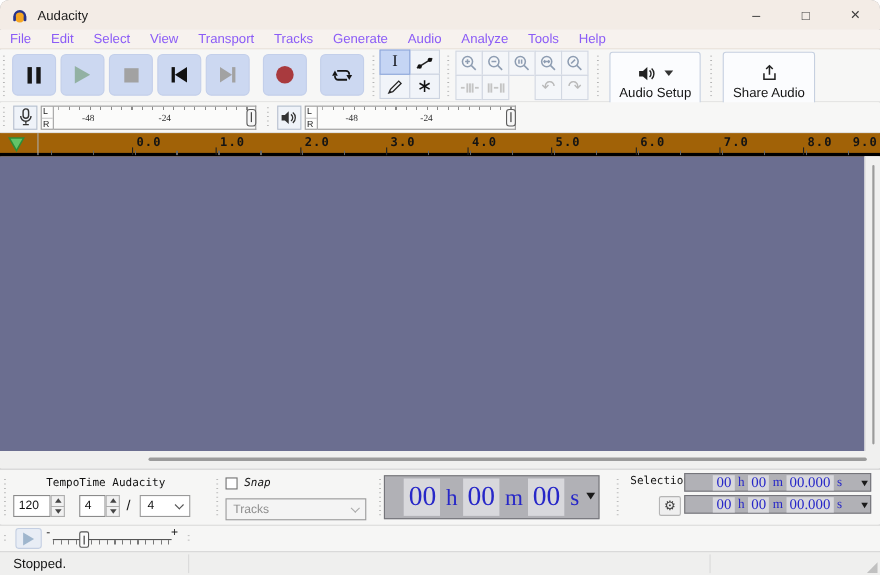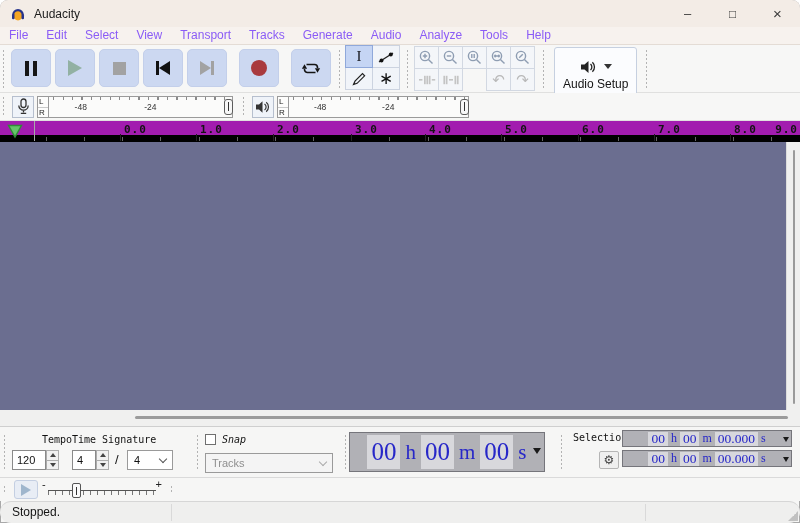--- a/index.html
+++ b/index.html
@@ -60,28 +60,28 @@
   .row2{height:28px;background:#f7f7f6;display:flex;align-items:center;border-bottom:1px solid #e0e0df;position:relative;}
   .meter-iconbtn{width:22px;height:22px;margin-left:6px;border:1px solid #b6bfce;background:#eff3f9;
                  display:flex;align-items:center;justify-content:center;}
   .lr-box{width:12px;height:22px;margin-left:3px;border:1px solid #9a9a9a;background:#fdfdfc;
           display:flex;flex-direction:column;}
   .lr-box span{flex:1;font-size:8px;line-height:10px;padding-left:1px;color:#222;border-bottom:1px solid #c9c9c9;}
   .lr-box span:last-child{border-bottom:none;}
   .mruler{position:relative;height:22px;border:1px solid #9a9a9a;border-left:none;background:#fbfbfa;
           background-image:repeating-linear-gradient(to right,#8a8a8a 0 1px,transparent 1px 9.5px);
           background-size:100% 3px;background-repeat:no-repeat;background-position:4px 0;}
-  .mruler .mlab{position:absolute;top:5px;font-size:8.5px;color:#333;font-family:Liberation Sans, sans-serif;}
+  .mruler .mlab{position:absolute;top:5px;font-size:8.5px;color:#333;font-family:Liberation Serif, serif;}
   .mlab.p48{left:14%;} .mlab.p24{left:52%;}
   .mthumb{position:absolute;right:-1px;top:2px;width:9px;height:16px;border:1px solid #5c5c5c;border-radius:3px;
           background:#f7f7f7;display:flex;align-items:center;justify-content:center;}
   .mthumb i{display:block;width:1px;height:9px;background:#333;}
   .rec-ruler{width:184px;} .play-ruler{width:180px;}
   
-  .timeline{height:21px;background:#a21caf;position:relative;border-bottom:7px solid #000000;}
+  .timeline{height:21px;background:#a16207;position:relative;border-bottom:3px solid #000000;}
   .tl-left{position:absolute;left:0;top:0;width:35px;height:20px;border-right:1px solid #a9a9a9;
            display:flex;align-items:center;}
   .tl-left svg{margin-left:7px;}
   .ruler{position:absolute;left:36px;right:0;top:0;height:20px;overflow:hidden;
          background-image:repeating-linear-gradient(to right,#666 0 1px,transparent 1px 38.15px);
          background-size:100% 4px;background-repeat:no-repeat;background-position:9.85px bottom;}
   .ruler span{position:absolute;bottom:0;height:20px;padding:2px 0 0 4px;
               font-family:"DejaVu Sans Mono",monospace;font-weight:700;font-size:11px;color:#141414;letter-spacing:1px;}
   .ruler span::before{content:"";position:absolute;left:0;bottom:0;width:1px;height:7px;background:#222;}
   .ruler span:nth-of-type(1){left:84px;}  .ruler span:nth-of-type(2){left:160px;}
@@ -144,21 +144,21 @@
   .ps-minus{position:absolute;left:0;top:0;font-size:11px;color:#222;}
   .ps-plus{position:absolute;right:0;top:0;font-size:11px;color:#222;}
   .ps-track{position:absolute;left:6px;right:6px;top:12px;height:1px;background:#555;}
   .ps-ticks{position:absolute;left:6px;right:6px;top:13px;height:4px;
             background-image:repeating-linear-gradient(to right,#777 0 1px,transparent 1px 7px);}
   .ps-thumb{position:absolute;left:30px;top:5px;width:9px;height:15px;border:1px solid #555;border-radius:2px;
             background:#fbfbfb;display:flex;align-items:center;justify-content:center;}
   .ps-thumb i{display:block;width:1px;height:8px;background:#333;}
   .sb-grip2{position:absolute;left:168px;top:3px;bottom:3px;}
   
-  .statusbar{height:22px;background:#efefee;border-top:1px solid #d6d6d6;position:relative;border-radius:11px;}
+  .statusbar{height:22px;background:#efefee;border-top:1px solid #d6d6d6;position:relative;}
   .status-text{position:absolute;left:12px;top:3px;font-size:12px;color:#141414;}
   .sb-sep{position:absolute;top:2px;bottom:2px;width:1px;background:#d9d9d9;}
   .resize-grip{position:absolute;right:2px;bottom:2px;width:10px;height:10px;
                background-image:linear-gradient(135deg,transparent 50%,#b5b5b5 50%);
                clip-path:polygon(100% 0,100% 100%,0 100%);opacity:.8;}
   svg{display:block;}
 </style>
 </head>
 <body>
 
@@ -345,20 +345,30 @@
                 <path d="M13.4 3.2 a6.6 6.6 0 0 1 0 9.6" stroke="#222" stroke-width="1.3" fill="none"></path>
               </svg>
           </span>
           <span class="caret"></span>
         </span>
         <span class="lbl">Audio Setup</span>
       </div>
 
       <span class="grip" style="margin-left:7px;"></span>
 
+      <div class="bigbtn">
+        <span>
+          <svg width="17" height="17" viewBox="0 0 17 17" fill="none" stroke="#222" stroke-width="1.4">
+              <path d="M3.5 8.5 v5.5 h10 V8.5"></path>
+              <path d="M8.5 2 v8"></path>
+              <path d="M5.5 4.8 L8.5 1.8 l3 3"></path>
+            </svg>
+        </span>
+        <span class="lbl">Share Audio</span>
+      </div>
     </div>
   </div>
 
   <div class="row2">
     <span class="grip" style="margin:3px 0 3px 1px;"></span>
     <div class="meter-iconbtn">
       <svg width="13" height="17" viewBox="0 0 13 17" fill="none" stroke="#333" stroke-width="1.3">
           <rect x="4" y="1" width="5" height="8.5" rx="2.5"></rect>
           <path d="M1.8 7.5 a4.7 4.7 0 0 0 9.4 0"></path>
           <path d="M6.5 12.4 v2.2"></path>
@@ -426,21 +436,21 @@
 
   <div class="hscroll">
     <span class="hthumb"></span>
   </div>
 
   <div class="bottom">
 
     <div class="bsec sec-tempo">
       <span class="grip"></span>
       <span class="bmp" style="position:absolute;left:14px;top:7px;margin-left:28px;">Tempo</span>
-      <span class="bmp" style="position:absolute;left:72px;top:7px;">Time Signature</span>
+      <span class="bmp" style="position:absolute;left:72px;top:7px;">Time Audacity</span>
       <span class="field" style="left:12px;top:23px;width:34px;height:20px;">120</span>
       <span class="spin" style="left:46px;top:23px;">
           <b>
             <i class="up-arrow"></i>
           </b>
           <b>
             <i class="dn-arrow"></i>
           </b>
         </span>
       <span class="field" style="left:72px;top:23px;width:24px;height:20px;">4</span>

